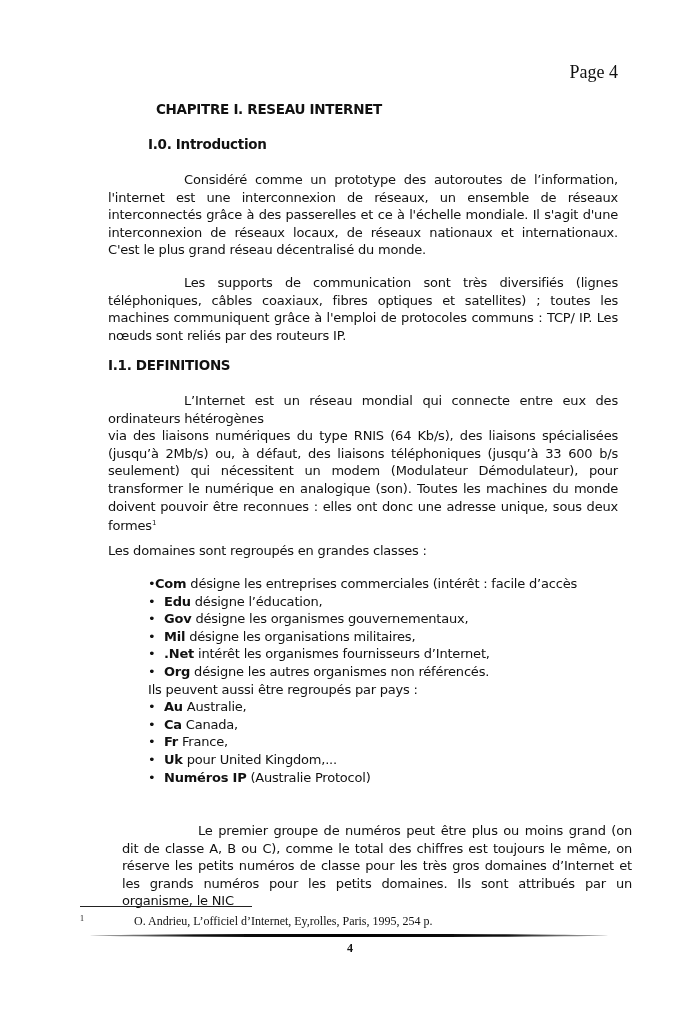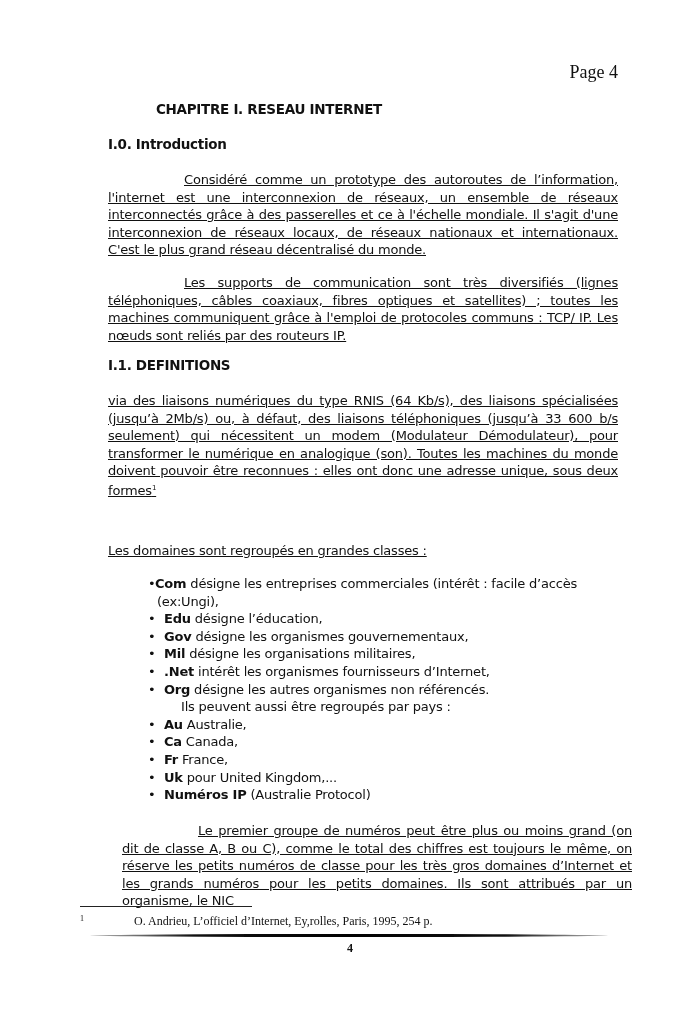--- a/index.html
+++ b/index.html
@@ -2,64 +2,64 @@
 <html><head>
 <meta charset="utf-8">
 <style>
   html, body { margin: 0; padding: 0; background: #ffffff; }
   body { width: 700px; height: 1028px; position: relative; overflow: hidden;
          font-family: "DejaVu Sans", sans-serif; color: #111; }
   .page-header { position: absolute; top: 62px; right: 82px; font-family: "Liberation Serif", serif; font-size: 18px; }
   .content { position: absolute; left: 108px; width: 510px; top: 0; }
   .h1 { position: absolute; top: 101px; font-weight: bold; font-size: 13.5px; letter-spacing: -0.3px; white-space: nowrap; margin-left: 48px; }
   .h2 { position: absolute; font-weight: bold; font-size: 13.5px; letter-spacing: -0.3px; white-space: nowrap; }
-  .para { position: absolute; left: 0; width: 510px; font-size: 13px; line-height: 17.6px; text-align: justify; letter-spacing: -0.2px; text-decoration: underline; }
+  .para { position: absolute; left: 0; width: 510px; font-size: 13px; line-height: 17.6px; text-align: justify; letter-spacing: -0.2px; }
   .indent { text-indent: 76px; }
   .list { position: absolute; left: 40px; width: 470px; font-size: 13px; line-height: 17.6px; letter-spacing: -0.2px; }
   .li { position: relative; padding-left: 16px; white-space: nowrap; }
   .li .bullet { position: absolute; left: 0; top: 0; }
   .li b { font-weight: bold; }
-  .plain { white-space: nowrap; margin-left: 33px; }
+  .plain { white-space: nowrap; }
   .footnote-rule { position: absolute; left: 80px; top: 906px; width: 172px; height: 1px; background: #222; }
   .footnote { position: absolute; top: 914px; left: 80px; font-family: "Liberation Serif", serif; font-size: 12px; white-space: nowrap; }
   .footnote .mark { font-size: 8px; vertical-align: top; position: absolute; left: 0; top: 0; }
   .footnote .ftext { position: absolute; left: 54px; top: 0; }
   .footer-rule { position: absolute; left: 90px; top: 934px; width: 518px; height: 3px;
     background: linear-gradient(to right, #bbb 0%, #111 20%, #000 50%, #111 80%, #bbb 100%); border-radius: 50%; }
   .footer-num { position: absolute; top: 941px; left: 0; width: 700px; text-align: center; font-family: "Liberation Serif", serif; font-size: 12px; font-weight: bold; }
   sup { font-size: 7px; }
 </style>
 </head>
 <body>
 
 <div class="page-header">Page 4</div>
 
 <div class="content">
 
   <div class="h1">CHAPITRE I. RESEAU INTERNET</div>
 
-  <div class="h2" style="top:136px;">I.0. Introduction</div>
+  <div class="h2" style="top:136px;margin-left:40px;">I.0. Introduction</div>
 
   <div class="para indent" style="top:171px;">Considéré comme un prototype des autoroutes de l’information, l'internet est une interconnexion de réseaux, un ensemble de réseaux interconnectés grâce à des passerelles et ce à l'échelle mondiale. Il s'agit d'une interconnexion de réseaux locaux, de réseaux nationaux et internationaux. C'est le plus grand réseau décentralisé du monde.</div>
 
   <div class="para indent" style="top:274px;">Les supports de communication sont très diversifiés (lignes téléphoniques, câbles coaxiaux, fibres optiques et satellites) ; toutes les machines communiquent grâce à l'emploi de protocoles communs : TCP/ IP. Les nœuds sont reliés par des routeurs IP.</div>
 
   <div class="h2" style="top:357px;">I.1. DEFINITIONS</div>
 
   <div class="para" style="top:392px;">
+    <div class="indent" style="text-align:justify;">L’Internet est un réseau mondial qui connecte entre eux des ordinateurs hétérogènes</div>
     <div style="text-align:justify;"><span>via des liaisons numériques du type RNIS (64 Kb/s), des liaisons spécialisées (jusqu’à 2Mb/s) ou, à défaut, des liaisons téléphoniques (jusqu’à 33 600 b/s seulement) qui nécessitent un modem (Modulateur Démodulateur), pour transformer le numérique en analogique (son). Toutes les machines du monde doivent pouvoir être reconnues : elles ont donc une adresse unique, sous deux formes</span><sup>1</sup></div>
   </div>
 
   <div class="para" style="top:542px;">Les domaines sont regroupés en grandes classes :</div>
 
   <div class="list" style="top:575px;">
     <div class="li" style="padding-left:7px;">
       <span class="bullet">•</span><b>Com</b><span> désigne les entreprises commerciales (intérêt : facile d’accès</span>
     </div>
-    <div class="li" style="padding-left:9px;">(ex:Ungi),</div>
     <div class="li">
       <span class="bullet">•</span><b>Edu</b><span> désigne l’éducation,</span>
     </div>
     <div class="li">
       <span class="bullet">•</span><b>Gov</b><span> désigne les organismes gouvernementaux,</span>
     </div>
     <div class="li">
       <span class="bullet">•</span><b>Mil</b><span> désigne les organisations militaires,</span>
     </div>
     <div class="li">

